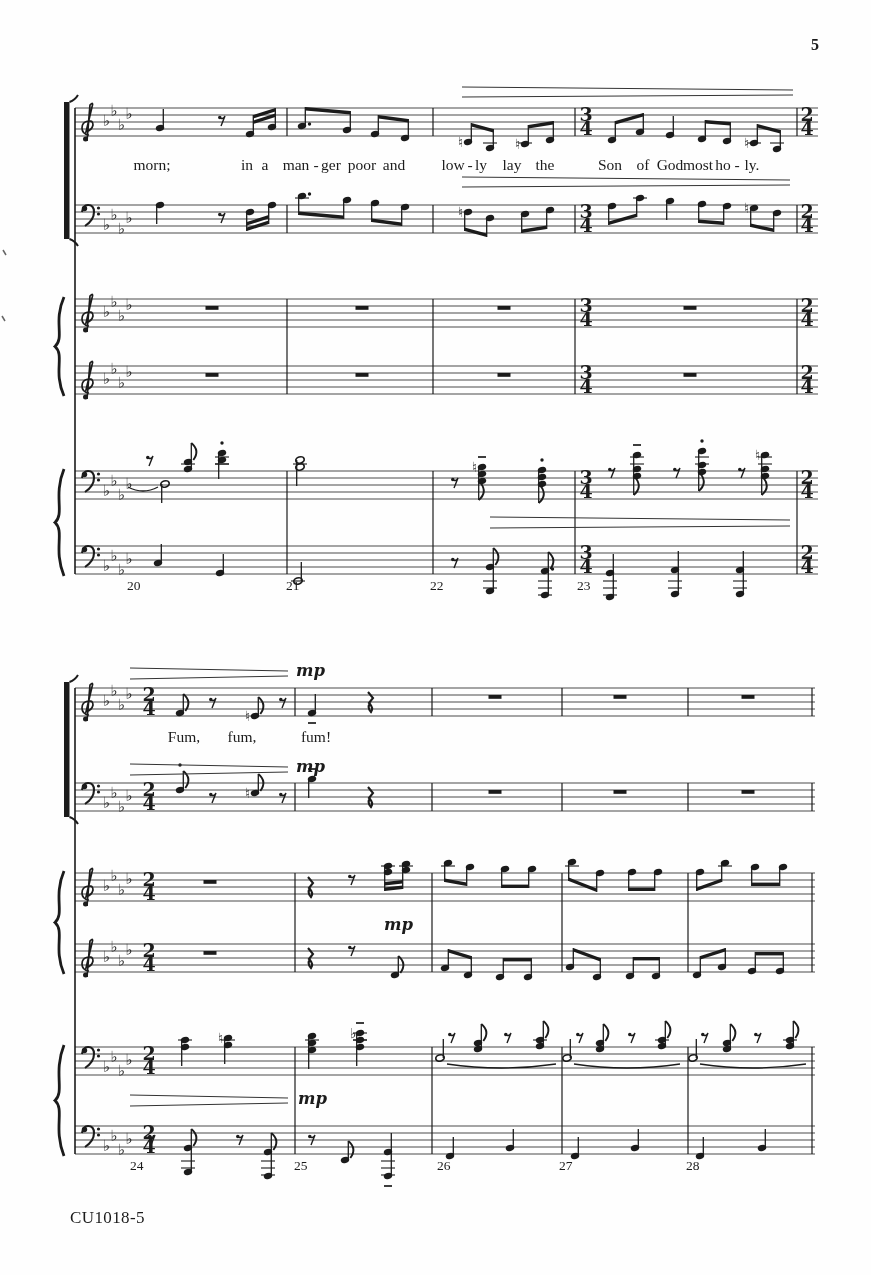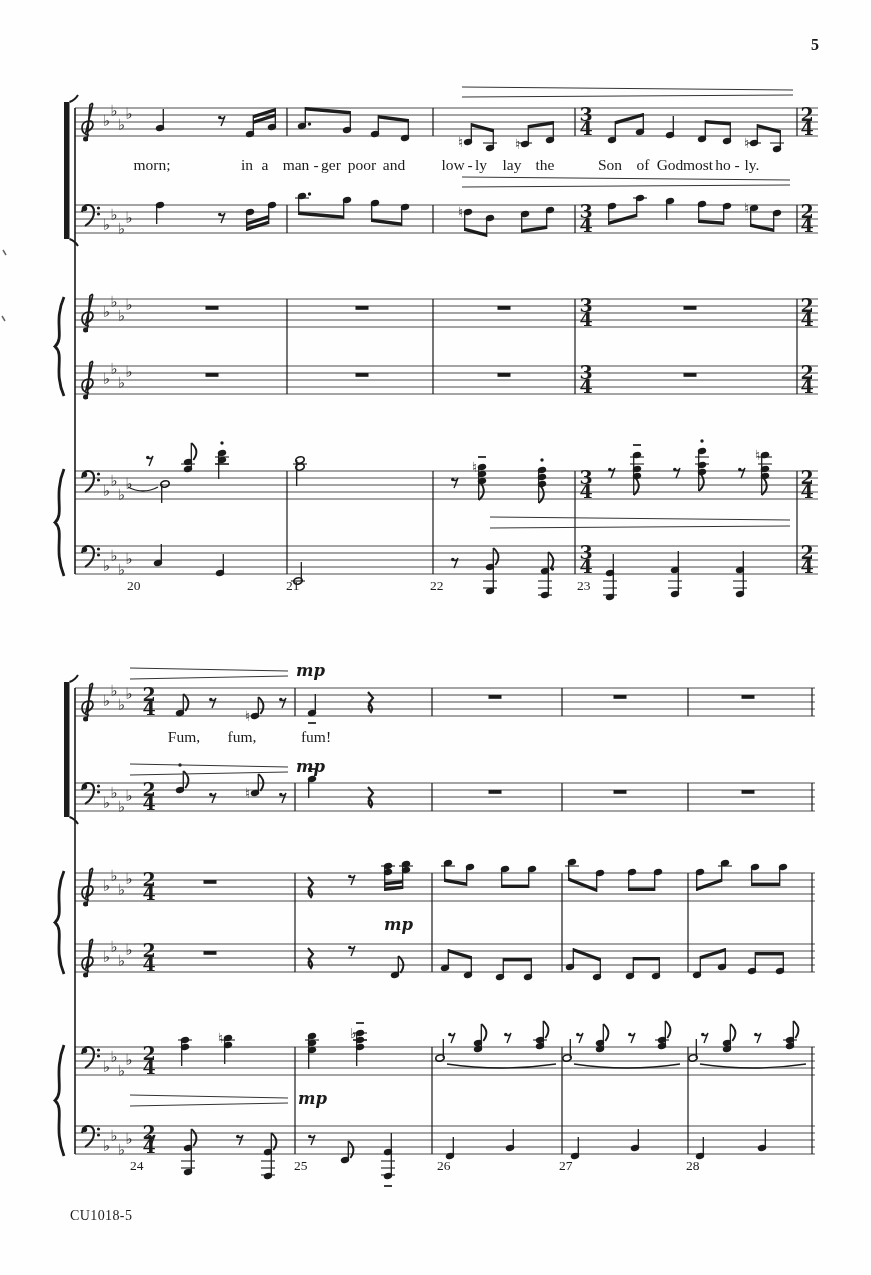--- a/index.html
+++ b/index.html
@@ -1,20 +1,20 @@
 <!DOCTYPE html>
 <html><head>
 <meta charset="utf-8">
 <style>
   html,body{margin:0;padding:0;background:#e8e8e8;}
   .page{position:relative;width:871px;height:1275px;background:#fefefe;overflow:hidden;
         font-family:"Liberation Serif",serif;color:#1b1b1b;}
   .page-number{position:absolute;top:36px;right:52px;font-size:16px;font-weight:bold;
         font-family:"Liberation Serif",serif;}
-  .footer{position:absolute;top:1208px;left:70px;font-size:14px;letter-spacing:.4px;
+  .footer{position:absolute;top:1208px;left:70px;font-size:17px;letter-spacing:.4px;
         font-family:"Liberation Serif",serif;}
   svg{position:absolute;left:0;top:0;}
 </style>
 </head>
 <body>
 
 <div class="page">
   <div class="page-number">5</div>
   <svg id="score" width="871" height="1275" viewBox="0 0 871 1275">
       <g>

